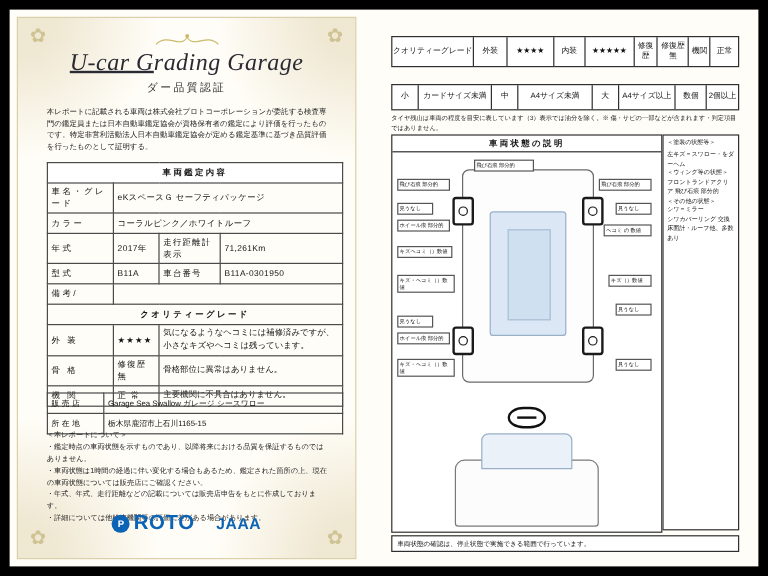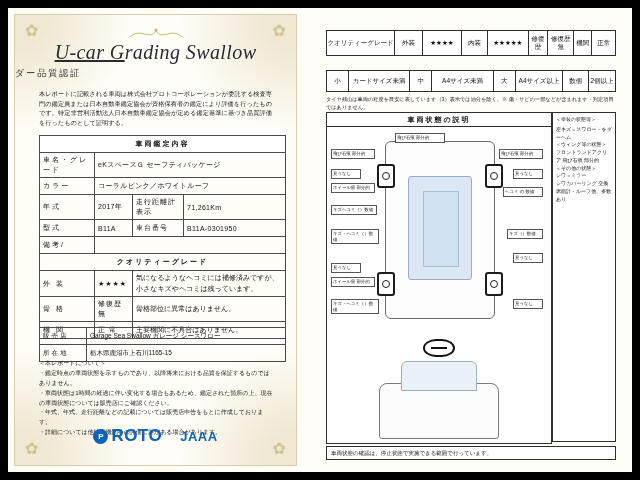--- a/index.html
+++ b/index.html
@@ -37,21 +37,21 @@
     position:absolute;left:50%;top:10px;transform:translateX(-50%);
     width:60px;height:18px;
   }
   .title{
     position:absolute;left:0;right:0;top:26px;text-align:center;
     font-family:"Liberation Serif", serif;
     font-size:20px;font-style:italic;color:#2a2a33;letter-spacing:.4px;
   }
   .title .u{text-decoration:underline;}
   .subtitle{
-    position:absolute;left:0;right:0;top:52px;text-align:left;
+    position:absolute;left:0;right:0;top:52px;text-align:center;
     font-size:9px;color:#333;letter-spacing:2px;
   }
   .intro{
     position:absolute;left:24px;right:24px;top:74px;
     font-size:6.2px;line-height:1.55;color:#222;text-align:justify;
   }
   
   .tbl{position:absolute;left:24px;right:24px;top:120px;border-collapse:collapse;width:247px;}
   .tbl td{border:1px solid #4a4a4a;font-size:7px;padding:2px 3px;color:#111;height:12px;}
   .tbl .hd{
@@ -181,21 +181,21 @@
         <span class="orn tr">✿</span>
         <span class="orn bl">✿</span>
         <span class="orn br">✿</span>
 
         <svg class="crest" viewBox="0 0 60 18">
           <path d="M4 12 C14 2, 24 16, 30 6 C36 16, 46 2, 56 12" stroke="#c9b96a" fill="none" stroke-width="1"></path>
           <circle cx="30" cy="5" r="1.6" fill="#c9b96a"></circle>
         </svg>
 
         <div class="title">
-          <span class="u">U-car G</span><span>rading Swallow</span>
+          <span class="u">U-car G</span><span>rading Garage</span>
         </div>
         <div class="subtitle">ダー品質認証</div>
         <div class="intro">本レポートに記載される車両は株式会社プロトコーポレーションが委託する検査専門の鑑定員または日本自動車鑑定協会が資格保有者の鑑定により評価を行ったものです。特定非営利活動法人日本自動車鑑定協会が定める鑑定基準に基づき品質評価を行ったものとして証明する。</div>
 
         <table class="tbl">
           <tbody>
               <tr>
                 <td class="hd" colspan="4">車両鑑定内容</td>
               </tr>
           <tr>

